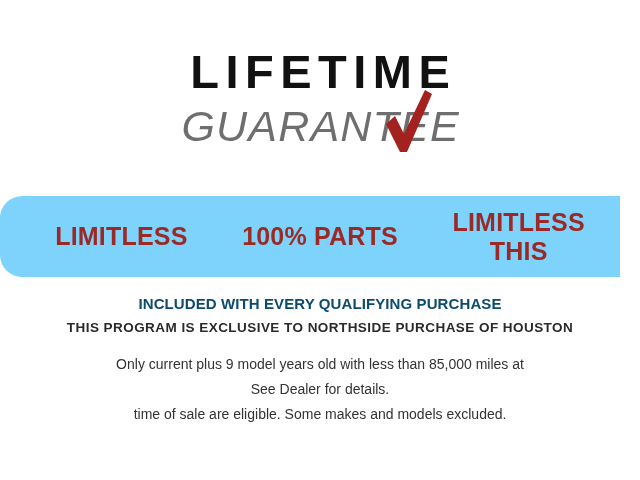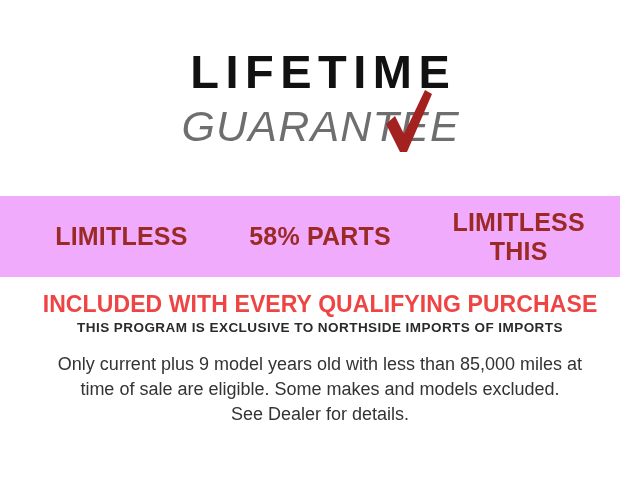--- a/index.html
+++ b/index.html
@@ -73,26 +73,27 @@
     pointer-events: none;
   }
 
   
   .benefit-band {
     position: absolute;
     left: 0;
     top: 196px;
     width: 640px;
     height: 81px;
-    background: #f0abfc;
+    background: #7dd3fc;
     display: flex;
     align-items: center;
     justify-content: space-between;
     box-sizing: border-box;
     padding: 0 22px;
+    border-radius: 22px;
   }
 
   .benefit {
     flex: 1 1 0;
     text-align: center;
     color: #9b2a26;
     font-family: "Liberation Sans", sans-serif;
     font-weight: bold;
     font-size: 25px;
     line-height: 29px;
@@ -110,45 +111,45 @@
     position: absolute;
     left: 0;
     top: 292px;
     width: 640px;
     text-align: center;
   }
 
   .headline {
     font-family: "Liberation Sans", sans-serif;
     font-weight: bold;
-    font-size: 23px;
+    font-size: 15px;
     line-height: 24px;
     letter-spacing: 0.1px;
-    color: #ef4444;
+    color: #0c4a6e;
     white-space: nowrap;
   }
 
   .subheadline {
     margin-top: 3px;
     font-family: "Liberation Sans", sans-serif;
     font-weight: bold;
     font-size: 13.5px;
     line-height: 18px;
     letter-spacing: 0.45px;
     color: #2a2a2a;
     white-space: nowrap;
   }
 
   .fineprint {
     margin: 12px auto;
     margin-top: 15px;
     width: 556px;
     font-family: "Liberation Sans", sans-serif;
     font-weight: normal;
-    font-size: 18px;
+    font-size: 14px;
     line-height: 25px;
     color: #333333;
   }
 
   .fineprint .fp-line {
     display: block;
   }
 </style>
 </head>
 <body>
@@ -165,37 +166,37 @@
     </svg>
   </div>
 
   <div class="benefit-band">
 
     <div class="benefit">
       <span class="l1">LIMITLESS</span>
     </div>
 
     <div class="benefit">
-      <span class="l1">58% PARTS</span>
+      <span class="l1">100% PARTS</span>
     </div>
 
     <div class="benefit">
       <span class="l1">LIMITLESS</span>
       <span class="l2">THIS</span>
     </div>
 
   </div>
 
   <div class="lower">
 
     <div class="headline">INCLUDED WITH EVERY QUALIFYING PURCHASE</div>
 
-    <div class="subheadline">THIS PROGRAM IS EXCLUSIVE TO NORTHSIDE IMPORTS OF IMPORTS</div>
+    <div class="subheadline">THIS PROGRAM IS EXCLUSIVE TO NORTHSIDE PURCHASE OF HOUSTON</div>
 
     <div class="fineprint">
       <span class="fp-line">Only current plus 9 model years old with less than 85,000 miles at</span>
+      <span class="fp-line">See Dealer for details.</span>
       <span class="fp-line">time of sale are eligible. Some makes and models excluded.</span>
-      <span class="fp-line">See Dealer for details.</span>
     </div>
 
   </div>
 
 </div>
 
 </body></html>

